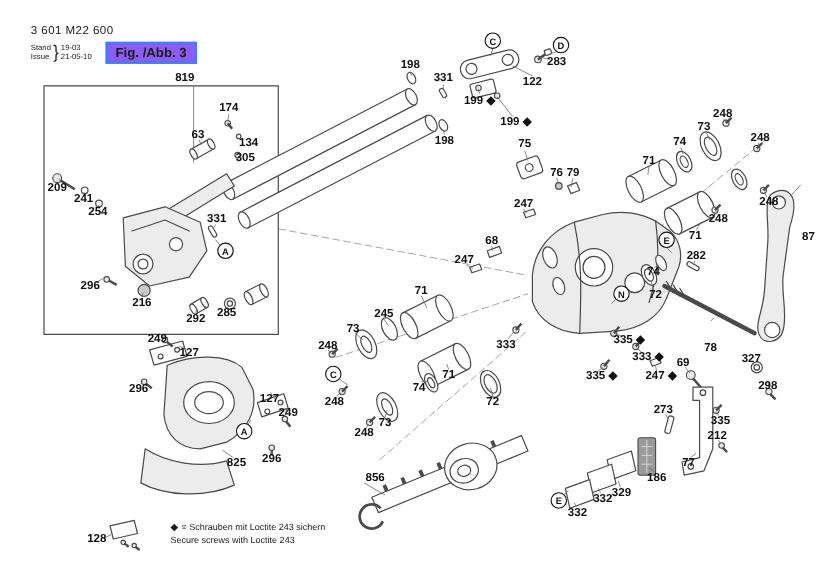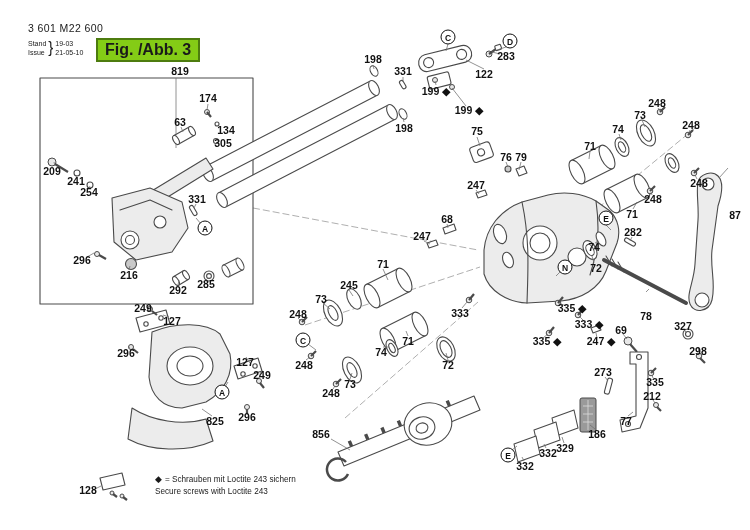--- a/index.html
+++ b/index.html
@@ -21,22 +21,22 @@
   .part-label{position:absolute;transform:translate(-50%,-50%);font-size:10.5px;font-weight:bold;
               white-space:nowrap;color:#111;}
   .callout{position:absolute;transform:translate(-50%,-50%);width:13px;height:13px;border:1.3px solid #111;
            border-radius:50%;background:#fff;font-size:8.5px;font-weight:bold;display:flex;
            align-items:center;justify-content:center;color:#111;}
 
   .header{position:absolute;left:28px;top:22px;}
   .doc-number{font-size:10.5px;letter-spacing:0.4px;}
   .rev{display:flex;align-items:center;margin-top:4px;font-size:7px;line-height:1.35;}
   .rev-brace{font-size:15px;font-weight:300;margin:0 2px;transform:scaleY(1.1);}
-  .fig-box{position:absolute;left:96px;top:38px;border:2px solid #4d7c0f;padding:1px 7px;
-           font-size:16px;font-weight:bold;background:#84cc16;}
+  .fig-box{position:absolute;left:96px;top:38px;border:2px solid #3b82f6;padding:1px 7px;
+           font-size:12px;font-weight:bold;background:#8b5cf6;}
   .legend{position:absolute;left:155px;top:473px;font-size:8.2px;line-height:1.45;}
   .legend .sym{font-size:9px;margin-right:3px;}
   .legend .l2{}
   .footer{position:absolute;left:637px;top:462px;font-size:7.6px;line-height:1.3;color:#222;}
 </style>
 </head>
 <body>
 
 <div class="page">
 
@@ -355,21 +355,21 @@
       <div class="rev-brace">}</div>
       <div>
         <div>19-03</div>
         <div>21-05-10</div>
       </div>
     </div>
   </div>
   <div class="fig-box">Fig. /Abb. 3</div>
 
   <div class="label-layer">
-      <div class="part-label" style="left: 180px; top: 71px;">819</div>
+      <div class="part-label" style="left: 168px; top: 71px;">819</div>
       <div class="part-label" style="left: 208px; top: 98px;">174</div>
       <div class="part-label" style="left: 180px; top: 122px;">63</div>
       <div class="part-label" style="left: 226px; top: 130px;">134</div>
       <div class="part-label" style="left: 223px; top: 143px;">305</div>
       <div class="part-label" style="left: 52px; top: 171px;">209</div>
       <div class="part-label" style="left: 76px; top: 181px;">241</div>
       <div class="part-label" style="left: 89px; top: 192px;">254</div>
       <div class="part-label" style="left: 197px; top: 199px;">331</div>
       <div class="part-label" style="left: 82px; top: 260px;">296</div>
       <div class="part-label" style="left: 129px; top: 275px;">216</div>
@@ -399,21 +399,21 @@
       <div class="part-label" style="left: 383px; top: 264px;">71</div>
       <div class="part-label" style="left: 349px; top: 285px;">245</div>
       <div class="part-label" style="left: 321px; top: 299px;">73</div>
       <div class="part-label" style="left: 298px; top: 314px;">248</div>
       <div class="part-label" style="left: 304px; top: 365px;">248</div>
       <div class="part-label" style="left: 350px; top: 384px;">73</div>
       <div class="part-label" style="left: 331px; top: 393px;">248</div>
       <div class="part-label" style="left: 381px; top: 352px;">74</div>
       <div class="part-label" style="left: 408px; top: 341px;">71</div>
       <div class="part-label" style="left: 448px; top: 365px;">72</div>
-      <div class="part-label" style="left: 321px; top: 434px;">856</div>
+      <div class="part-label" style="left: 341px; top: 434px;">856</div>
       <div class="part-label" style="left: 657px; top: 103px;">248</div>
       <div class="part-label" style="left: 640px; top: 115px;">73</div>
       <div class="part-label" style="left: 691px; top: 125px;">248</div>
       <div class="part-label" style="left: 618px; top: 129px;">74</div>
       <div class="part-label" style="left: 590px; top: 146px;">71</div>
       <div class="part-label" style="left: 735px; top: 167px; margin-top: 48px;">87</div>
       <div class="part-label" style="left: 699px; top: 183px;">248</div>
       <div class="part-label" style="left: 653px; top: 199px;">248</div>
       <div class="part-label" style="left: 632px; top: 214px;">71</div>
       <div class="part-label" style="left: 633px; top: 232px;">282</div>

